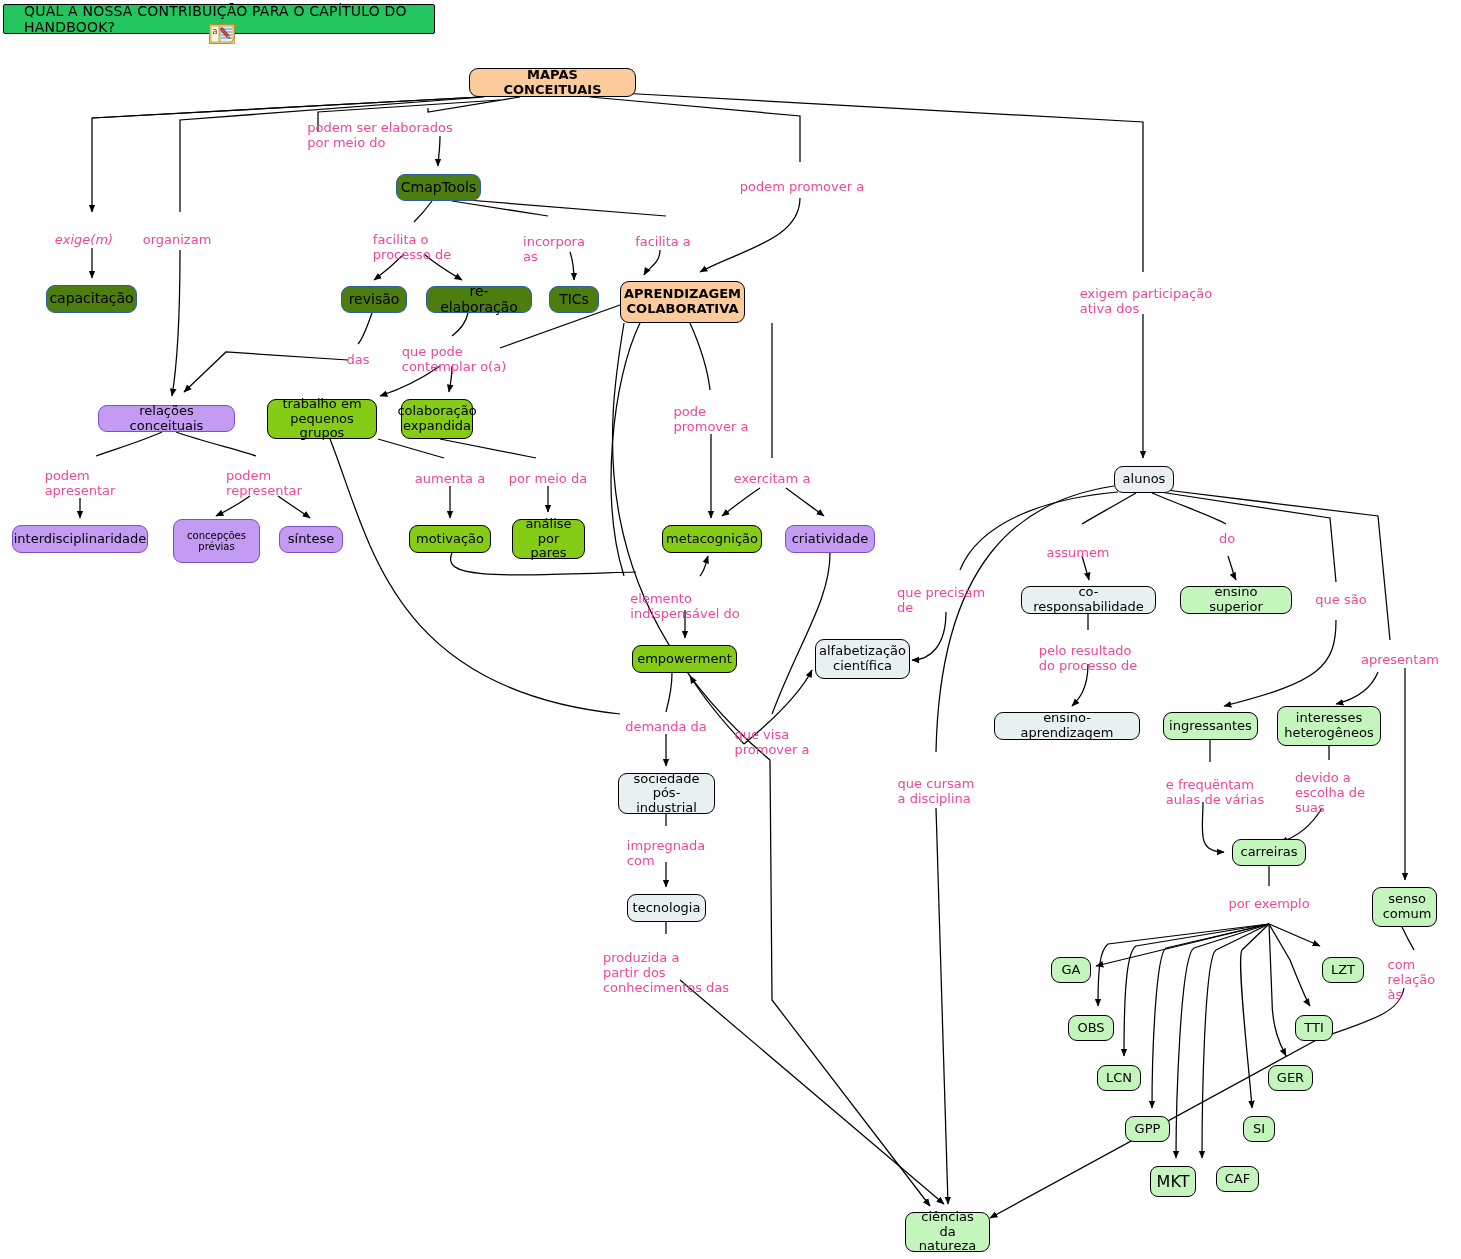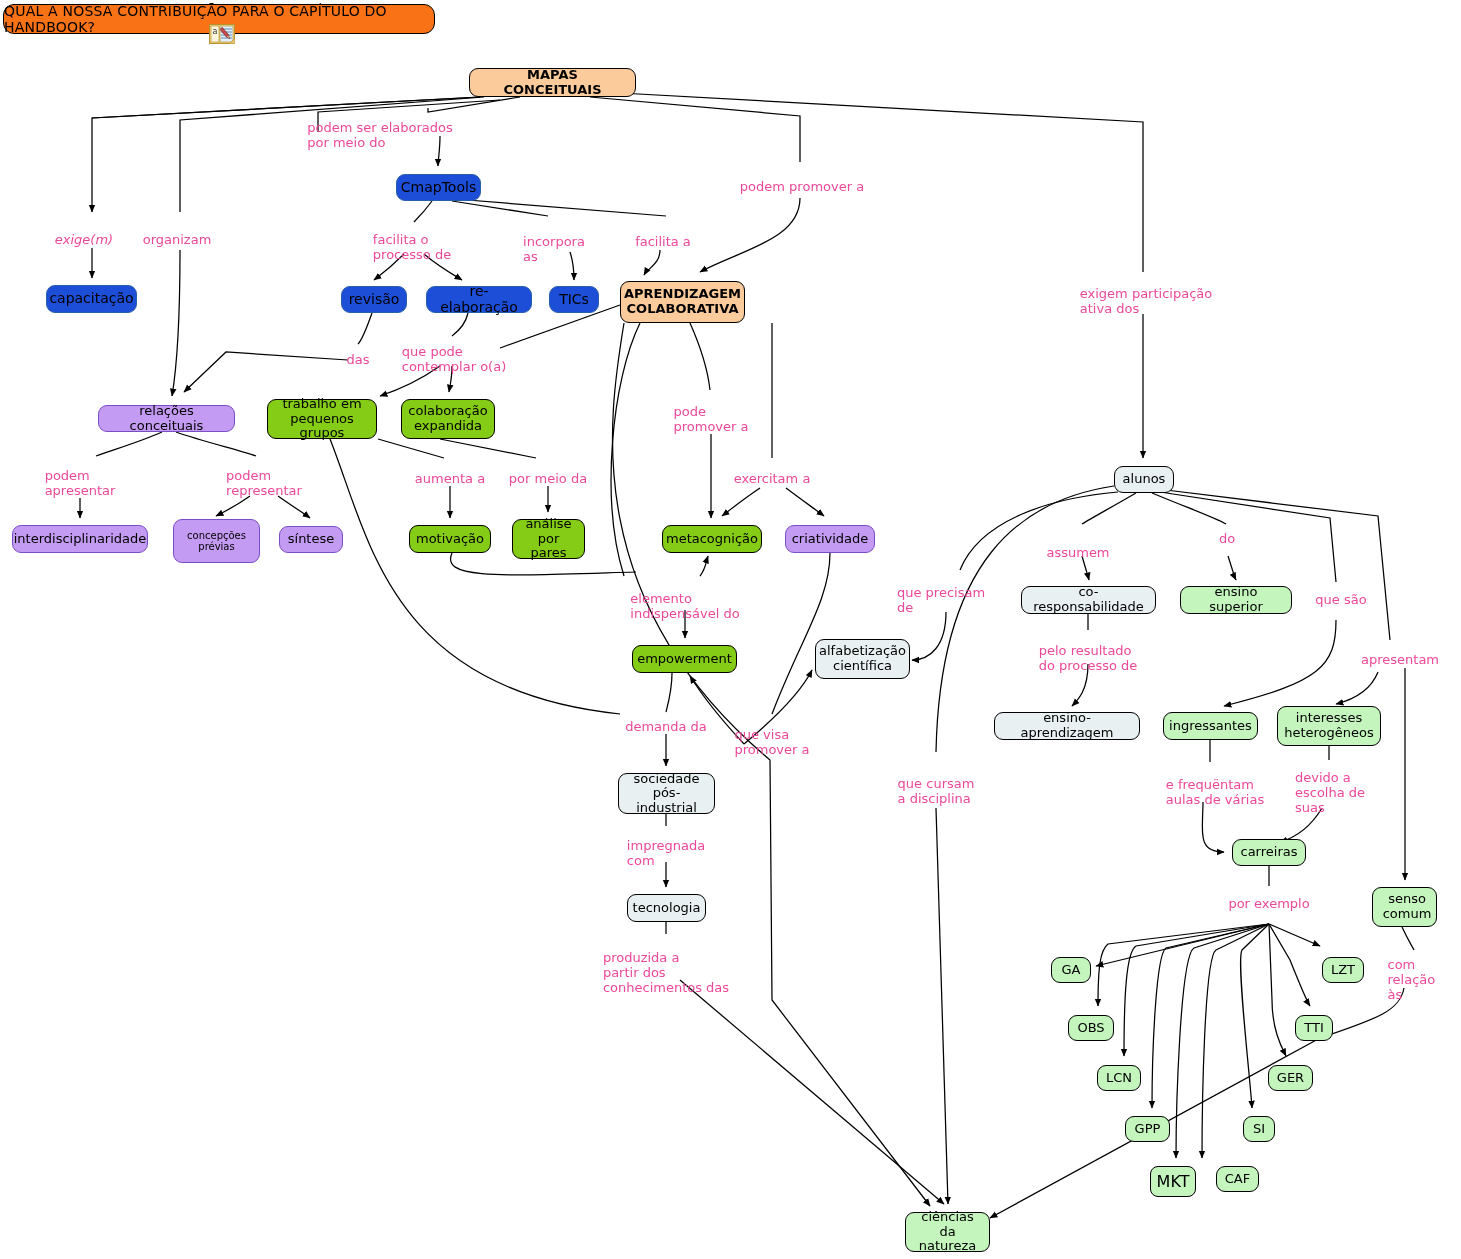--- a/index.html
+++ b/index.html
@@ -36,35 +36,35 @@
     border-radius: 9px;
     border: 1.4px solid #000000;
     line-height: 1.12;
     white-space: pre-line;
     color: #000000;
     z-index: 5;
     padding: 1px 6px;
   }
   
   .n-root   { background: #fbcb9c; border-color: #000000; font-weight: bold; }
-  .n-blue   { background: #1d4ed8; border-color: #2a5fa8; }
+  .n-blue   { background: #4d7c0f; border-color: #2a5fa8; }
   .n-purple { background: #c49bf2; border-color: #7a4ec7; }
   .n-yellow { background: #84cc16; border-color: #000000; }
   .n-green  { background: #c4f5bd; border-color: #000000; }
   .n-grey   { background: #e8f0f2; border-color: #000000; }
 
   .qbox {
     position: absolute;
     box-sizing: border-box;
-    background: #f97316;
+    background: #22c55e;
     border: 1.4px solid #000000;
-    border-radius: 11px;
+    border-radius: 2px;
     display: flex;
     align-items: center;
-    padding: 0 0;
+    padding: 0 20px;
     letter-spacing: 0.2px;
     z-index: 6;
   }
   .linklabel {
     position: absolute;
     text-align: left;
     color: #ec4899;
     line-height: 1.16;
     white-space: pre-line;
     background: transparent;
@@ -233,21 +233,21 @@
       <div class="node n-blue" style="left: 396px; top: 174px; width: 85px; height: 27px; font-size: 14px;">CmapTools</div>
       <div class="node n-blue" style="left: 46px; top: 285px; width: 91px; height: 28px; font-size: 14px;">capacitação</div>
       <div class="node n-blue" style="left: 341px; top: 286px; width: 66px; height: 27px; font-size: 14px;">revisão</div>
       <div class="node n-blue" style="left: 426px; top: 286px; width: 106px; height: 27px; font-size: 14px;">re-elaboração</div>
       <div class="node n-blue" style="left: 549px; top: 286px; width: 50px; height: 27px; font-size: 14px;">TICs</div>
       <div class="node n-root" style="left: 620px; top: 281px; width: 125px; height: 42px; font-size: 13px;">APRENDIZAGEM
 COLABORATIVA</div>
       <div class="node n-purple" style="left: 98px; top: 405px; width: 137px; height: 27px; font-size: 13px;">relações conceituais</div>
       <div class="node n-yellow" style="left: 267px; top: 399px; width: 110px; height: 40px; font-size: 13px;">trabalho em
 pequenos grupos</div>
-      <div class="node n-yellow" style="left: 401px; top: 399px; width: 94px; height: 40px; font-size: 13px;">colaboração
+      <div class="node n-yellow" style="left: 401px; top: 399px; width: 72px; height: 40px; font-size: 13px;">colaboração
 expandida</div>
       <div class="node n-purple" style="left: 12px; top: 525px; width: 136px; height: 28px; font-size: 13px;">interdisciplinaridade</div>
       <div class="node n-purple" style="left: 173px; top: 519px; width: 87px; height: 44px; font-size: 10px;">concepções
 prévias</div>
       <div class="node n-purple" style="left: 279px; top: 526px; width: 64px; height: 27px; font-size: 13px;">síntese</div>
       <div class="node n-yellow" style="left: 409px; top: 525px; width: 82px; height: 28px; font-size: 13px;">motivação</div>
       <div class="node n-yellow" style="left: 512px; top: 519px; width: 73px; height: 40px; font-size: 13px;">análise
 por pares</div>
       <div class="node n-yellow" style="left: 662px; top: 525px; width: 100px; height: 28px; font-size: 13px;">metacognição</div>
       <div class="node n-purple" style="left: 785px; top: 525px; width: 90px; height: 28px; font-size: 13px;">criatividade</div>

